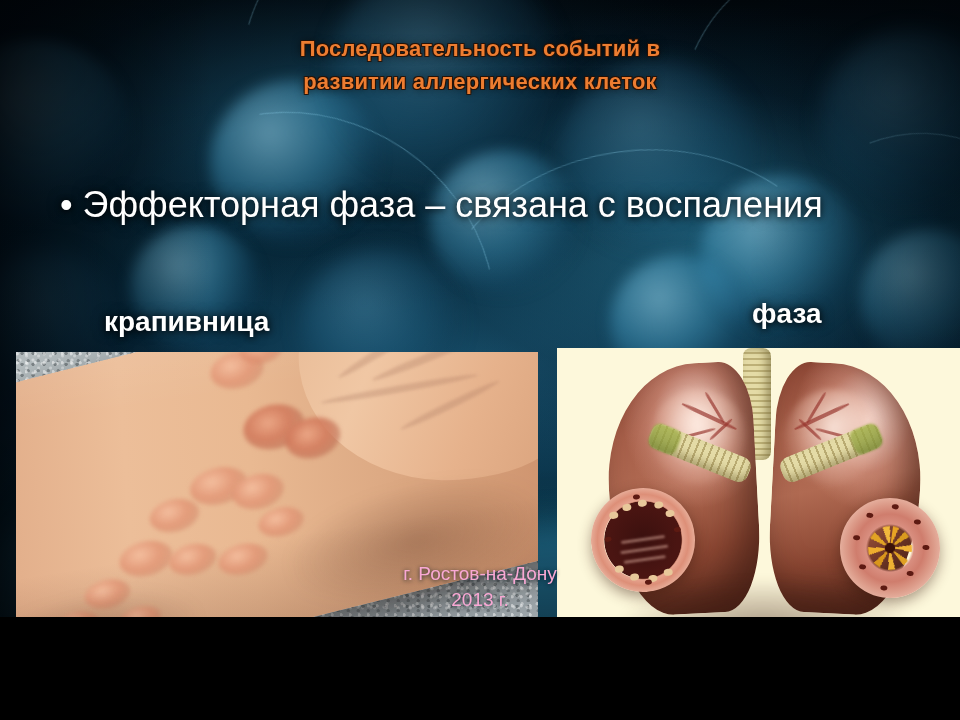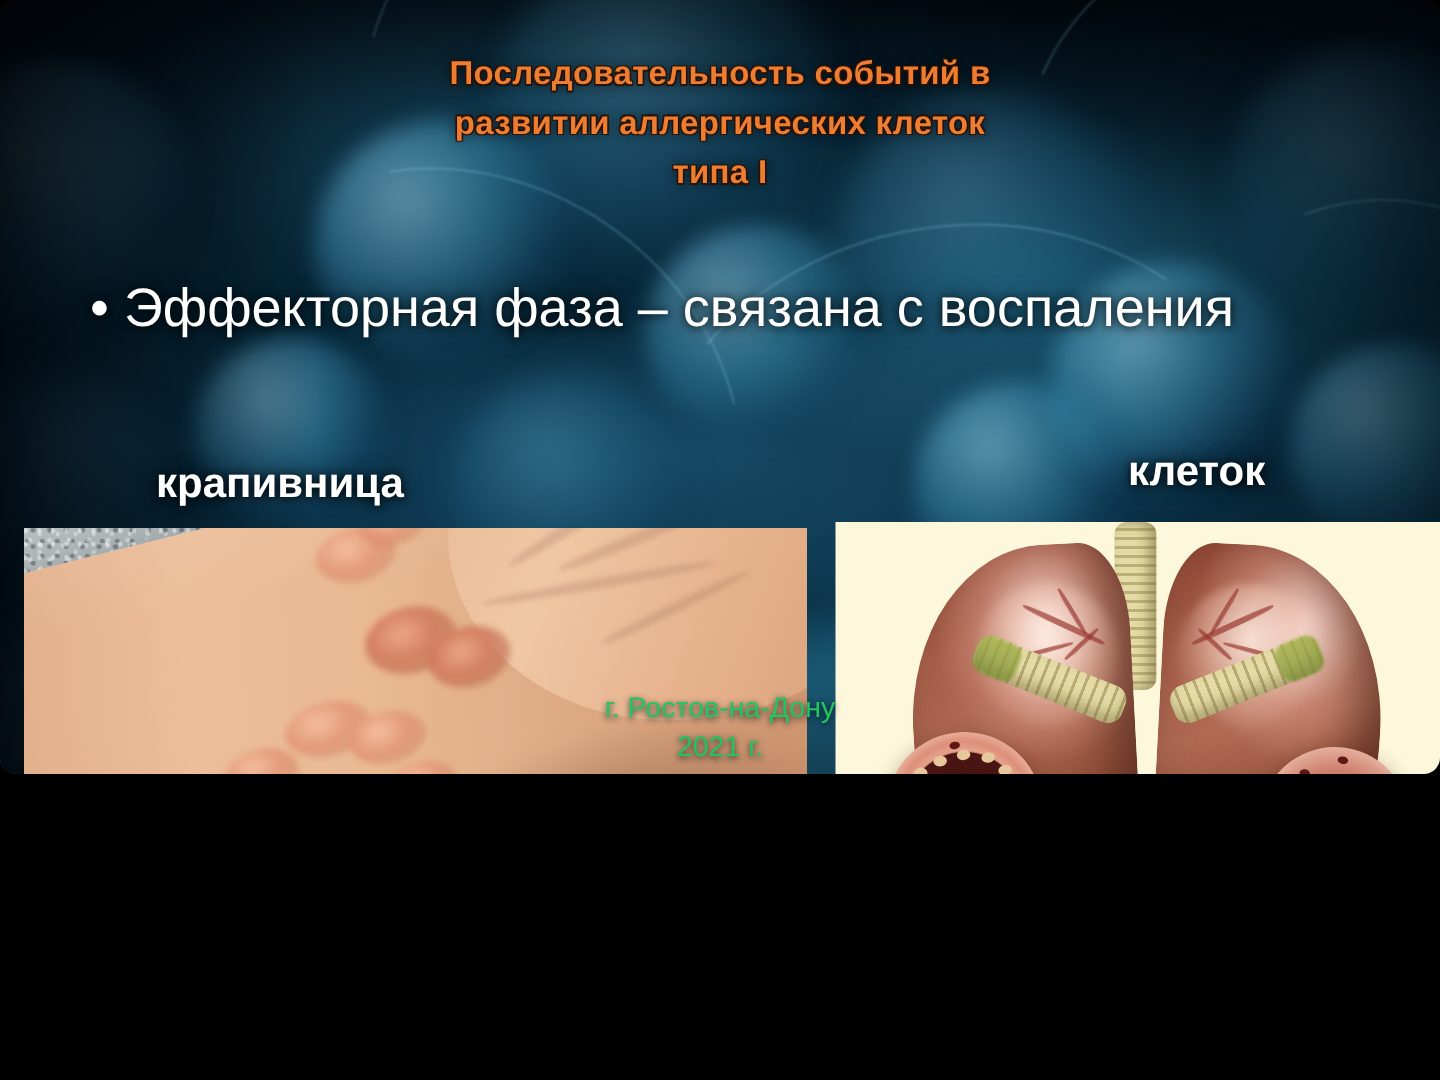--- a/index.html
+++ b/index.html
@@ -8,24 +8,23 @@
     padding: 0;
     background: #000;
   }
   body {
     font-family: "Liberation Sans", sans-serif;
   }
 
   .slide {
     position: relative;
     width: 960px;
-    height: 516px;
+    height: 617px;
     overflow: hidden;
     background: #020d14;
-    border-radius: 11px;
   }
 
   
   .bg-base {
     position: absolute;
     inset: 0;
     background:
       radial-gradient(ellipse 60% 45% at 34% 18%, rgba(30,95,125,0.55) 0%, rgba(10,40,58,0.25) 45%, rgba(0,0,0,0) 72%),
       radial-gradient(ellipse 55% 50% at 72% 38%, rgba(46,128,160,0.55) 0%, rgba(12,48,68,0.28) 48%, rgba(0,0,0,0) 75%),
       radial-gradient(ellipse 70% 40% at 50% 58%, rgba(38,112,146,0.50) 0%, rgba(8,36,54,0.22) 50%, rgba(0,0,0,0) 78%),
@@ -400,21 +399,21 @@
   
   .footer {
     position: absolute;
     left: 0;
     bottom: 4px;
     width: 960px;
     text-align: center;
     z-index: 7;
   }
   .footer-line {
-    color: #22c55e;
+    color: #f9a8d4;
     font-size: 19px;
     line-height: 26px;
     text-shadow: 0 1px 4px rgba(0,20,30,0.9);
   }
 </style>
 </head>
 <body>
 
 <div class="slide">
 
@@ -452,29 +451,28 @@
     <div class="glow-blob" style="left:620px; bottom:-40px; width:220px; height:130px; background:rgba(170,235,255,0.52);"></div>
     <div class="glow-blob" style="left:790px; bottom:-56px; width:240px; height:150px; background:rgba(130,220,252,0.46);"></div>
     <div class="glow-blob" style="left:330px; bottom:10px;  width:150px; height:90px;  background:rgba(190,240,255,0.30);"></div>
   </div>
 
   <div class="bg-vignette"></div>
 
   <div class="title-block">
     <div class="title-line">Последовательность событий в</div>
     <div class="title-line">развитии аллергических клеток</div>
-    <div class="title-line">типа I</div>
   </div>
 
   <div class="body-block">
     <div class="body-line l1">• Эффекторная фаза – связана с воспаления</div>
   </div>
 
   <div class="caption caption-left">крапивница</div>
-  <div class="caption caption-right">клеток</div>
+  <div class="caption caption-right">фаза</div>
 
   <div class="photo photo-urticaria">
     <div class="concrete"></div>
     <div class="concrete-mottle"></div>
     <div class="photo-top-teal"></div>
     <div class="photo-top-dark"></div>
 
     <div class="arm">
       <div class="hand"></div>
 
@@ -561,16 +559,16 @@
       <div class="ring-dot" style="left:70px; top:18px;"></div>
       <div class="ring-dot" style="left:22px; top:70px;"></div>
       <div class="ring-dot" style="left:70px; top:70px;"></div>
     </div>
 
     <div class="lung-bottom-shadow"></div>
   </div>
 
   <div class="footer">
     <div class="footer-line">г. Ростов-на-Дону</div>
-    <div class="footer-line">2021 г.</div>
+    <div class="footer-line">2013 г.</div>
   </div>
 
 </div>
 
 </body></html>

